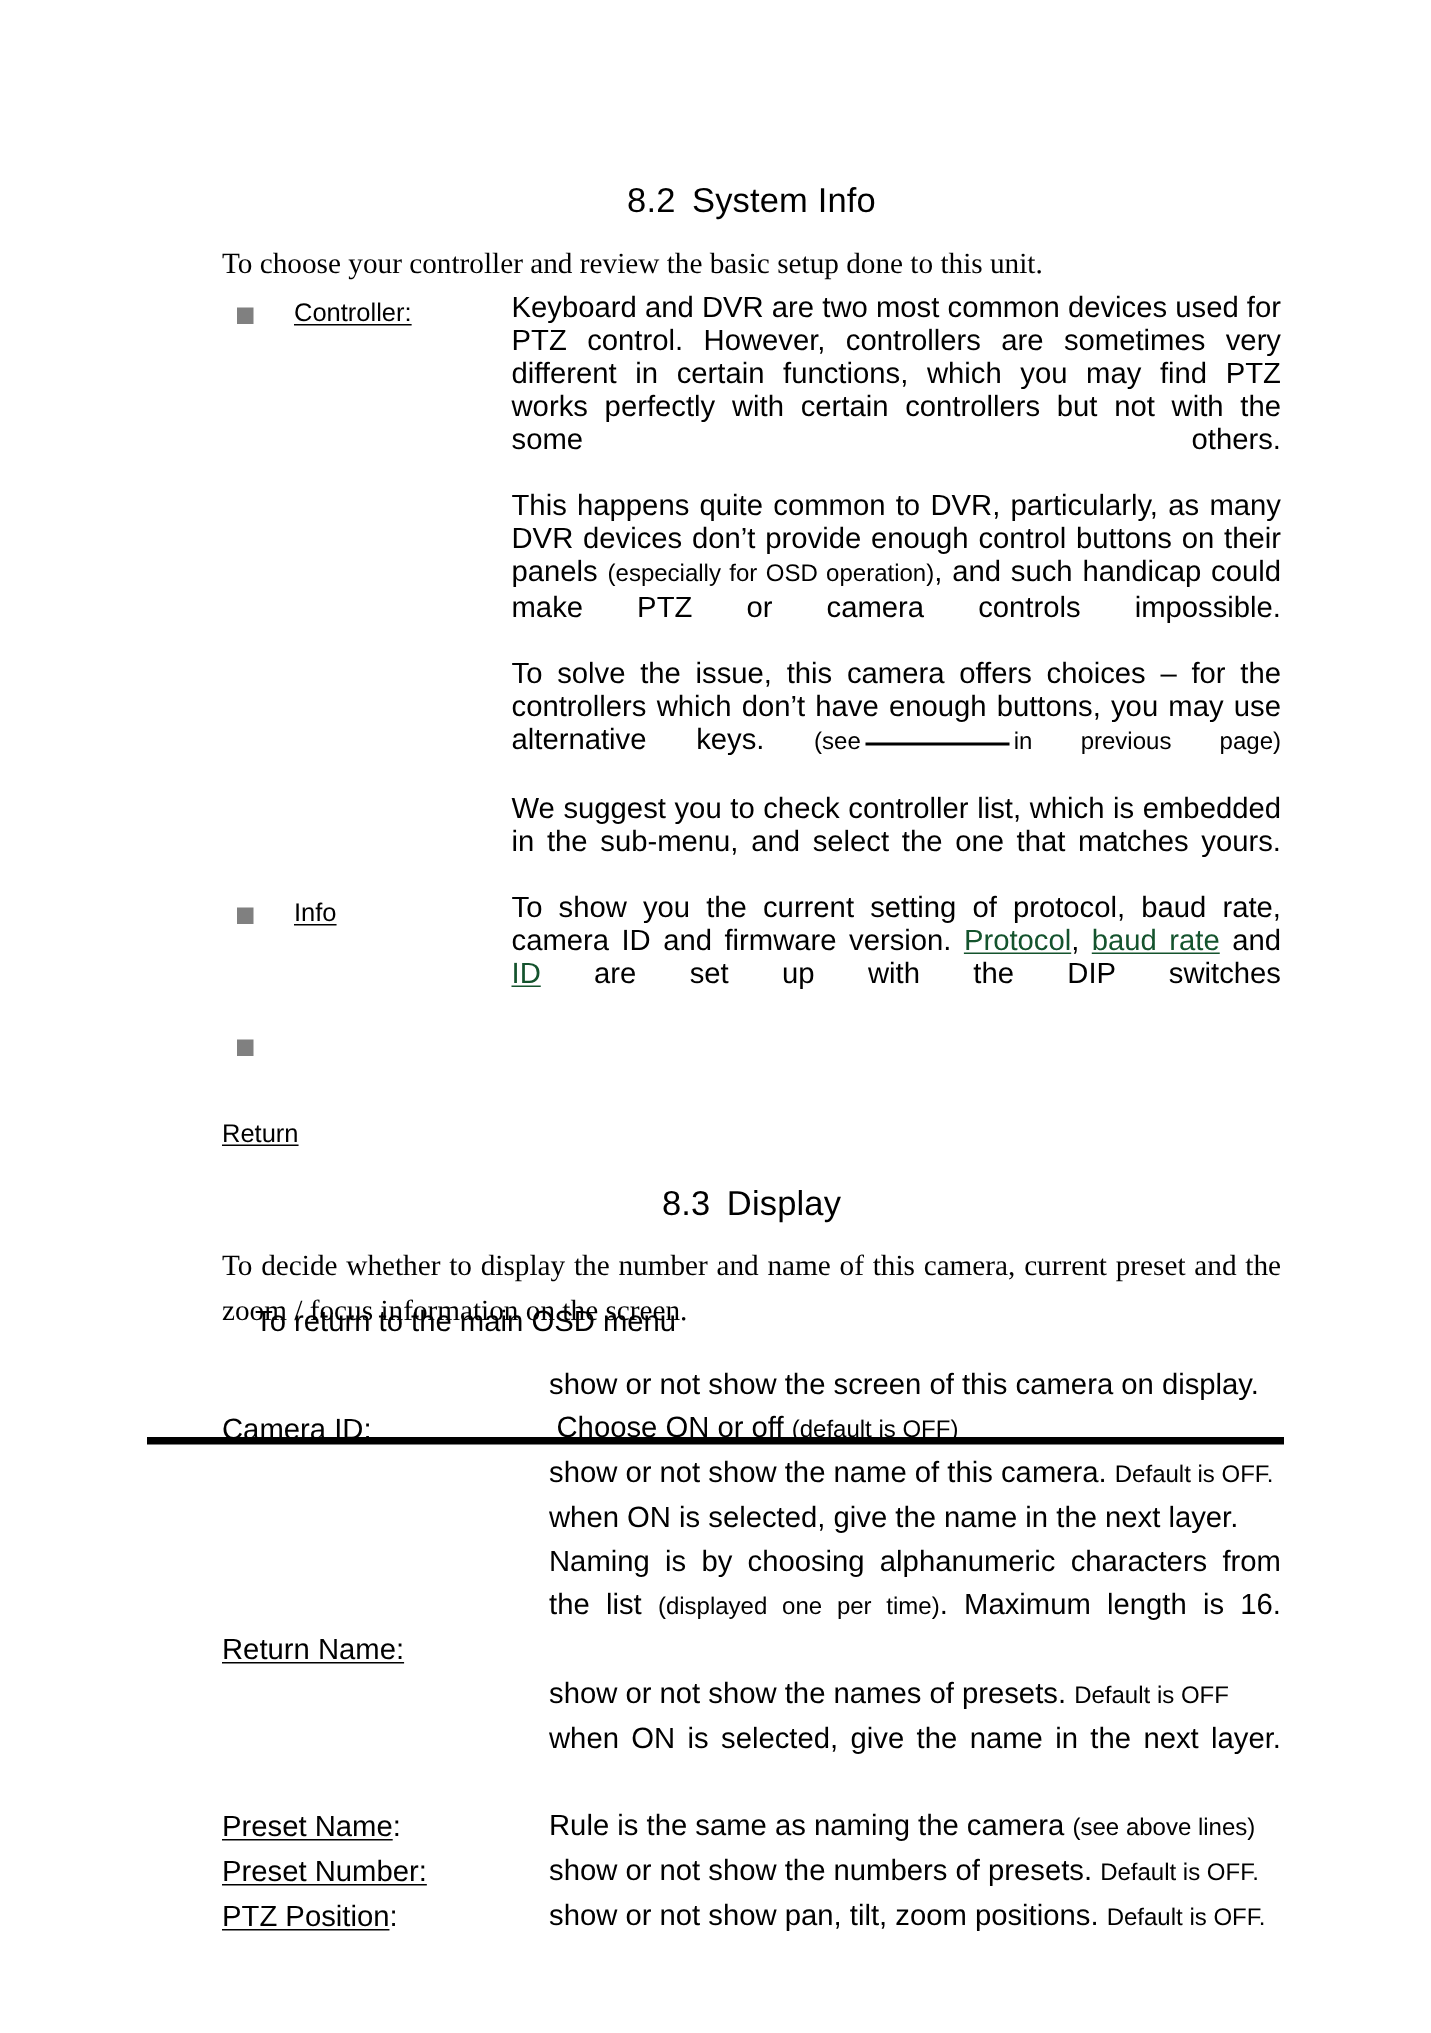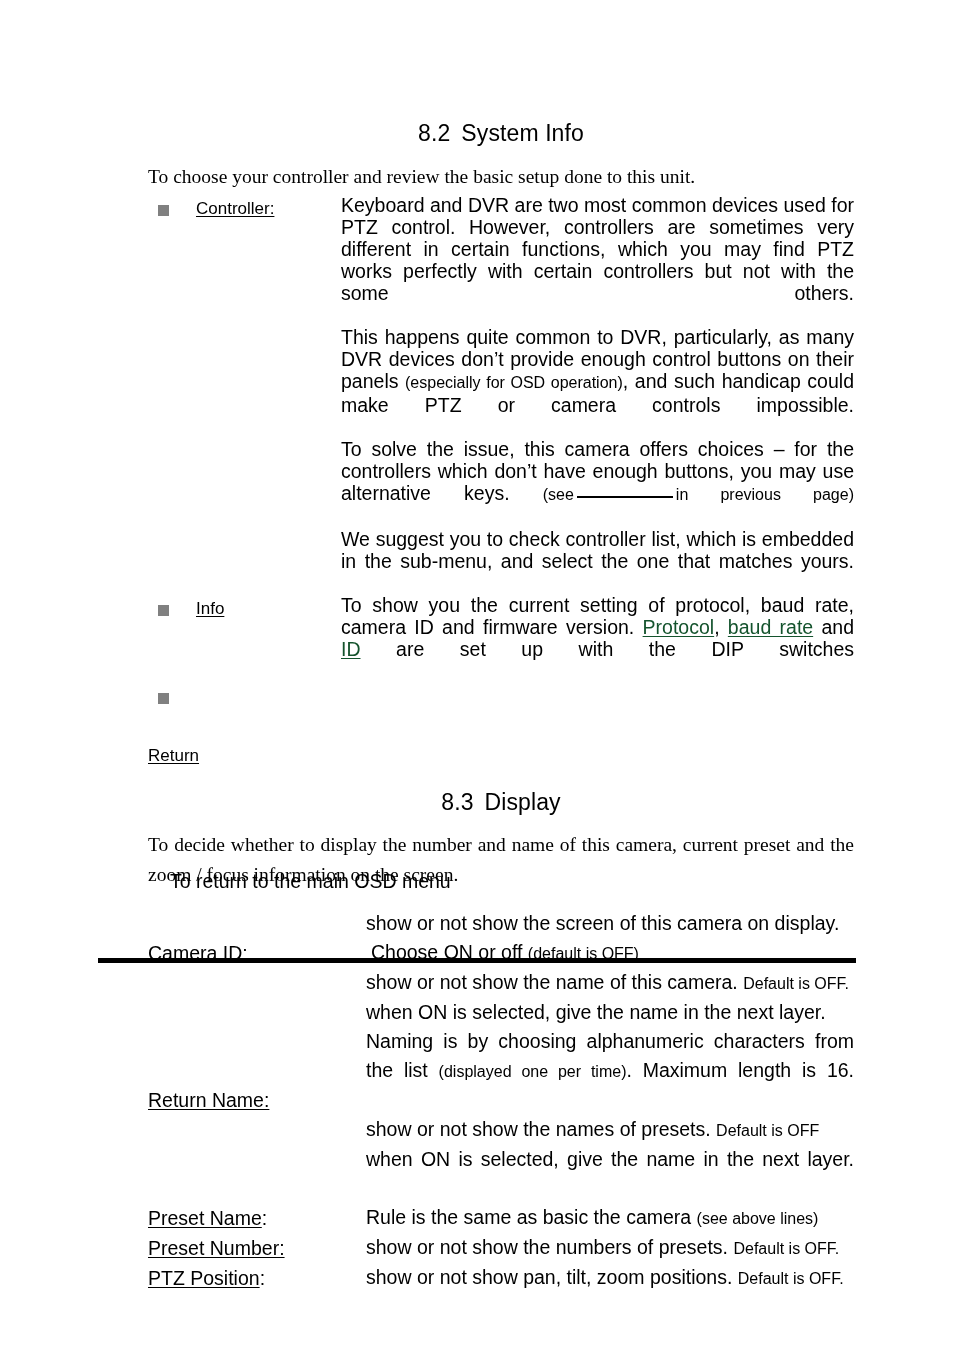--- a/index.html
+++ b/index.html
@@ -236,21 +236,21 @@
         <p> when ON is selected, give the name in the next layer.</p>
         <p class="j"><span> Naming is by choosing alphanumeric characters from the list </span><span class="small">(displayed one per time)</span><span>. Maximum length is 16.</span></p>
       </div>
     </div>
 
     <div class="disp-row">
       <div class="disp-term"><span class="term">Preset Name</span><span>:</span></div>
       <div class="disp-desc">
         <p><span>show or not show the names of presets. </span><span class="small">Default is OFF</span></p>
         <p class="j"> when ON is selected, give the name in the next layer.</p>
-        <p><span> Rule is the same as basic the camera </span><span class="small">(see above lines)</span></p>
+        <p><span> Rule is the same as naming the camera </span><span class="small">(see above lines)</span></p>
       </div>
     </div>
 
     <div class="disp-row">
       <div class="disp-term"><span class="term">Preset Number:</span><span></span></div>
       <div class="disp-desc">
         <p><span>show or not show the numbers of presets. </span><span class="small">Default is OFF.</span></p>
       </div>
     </div>
 

